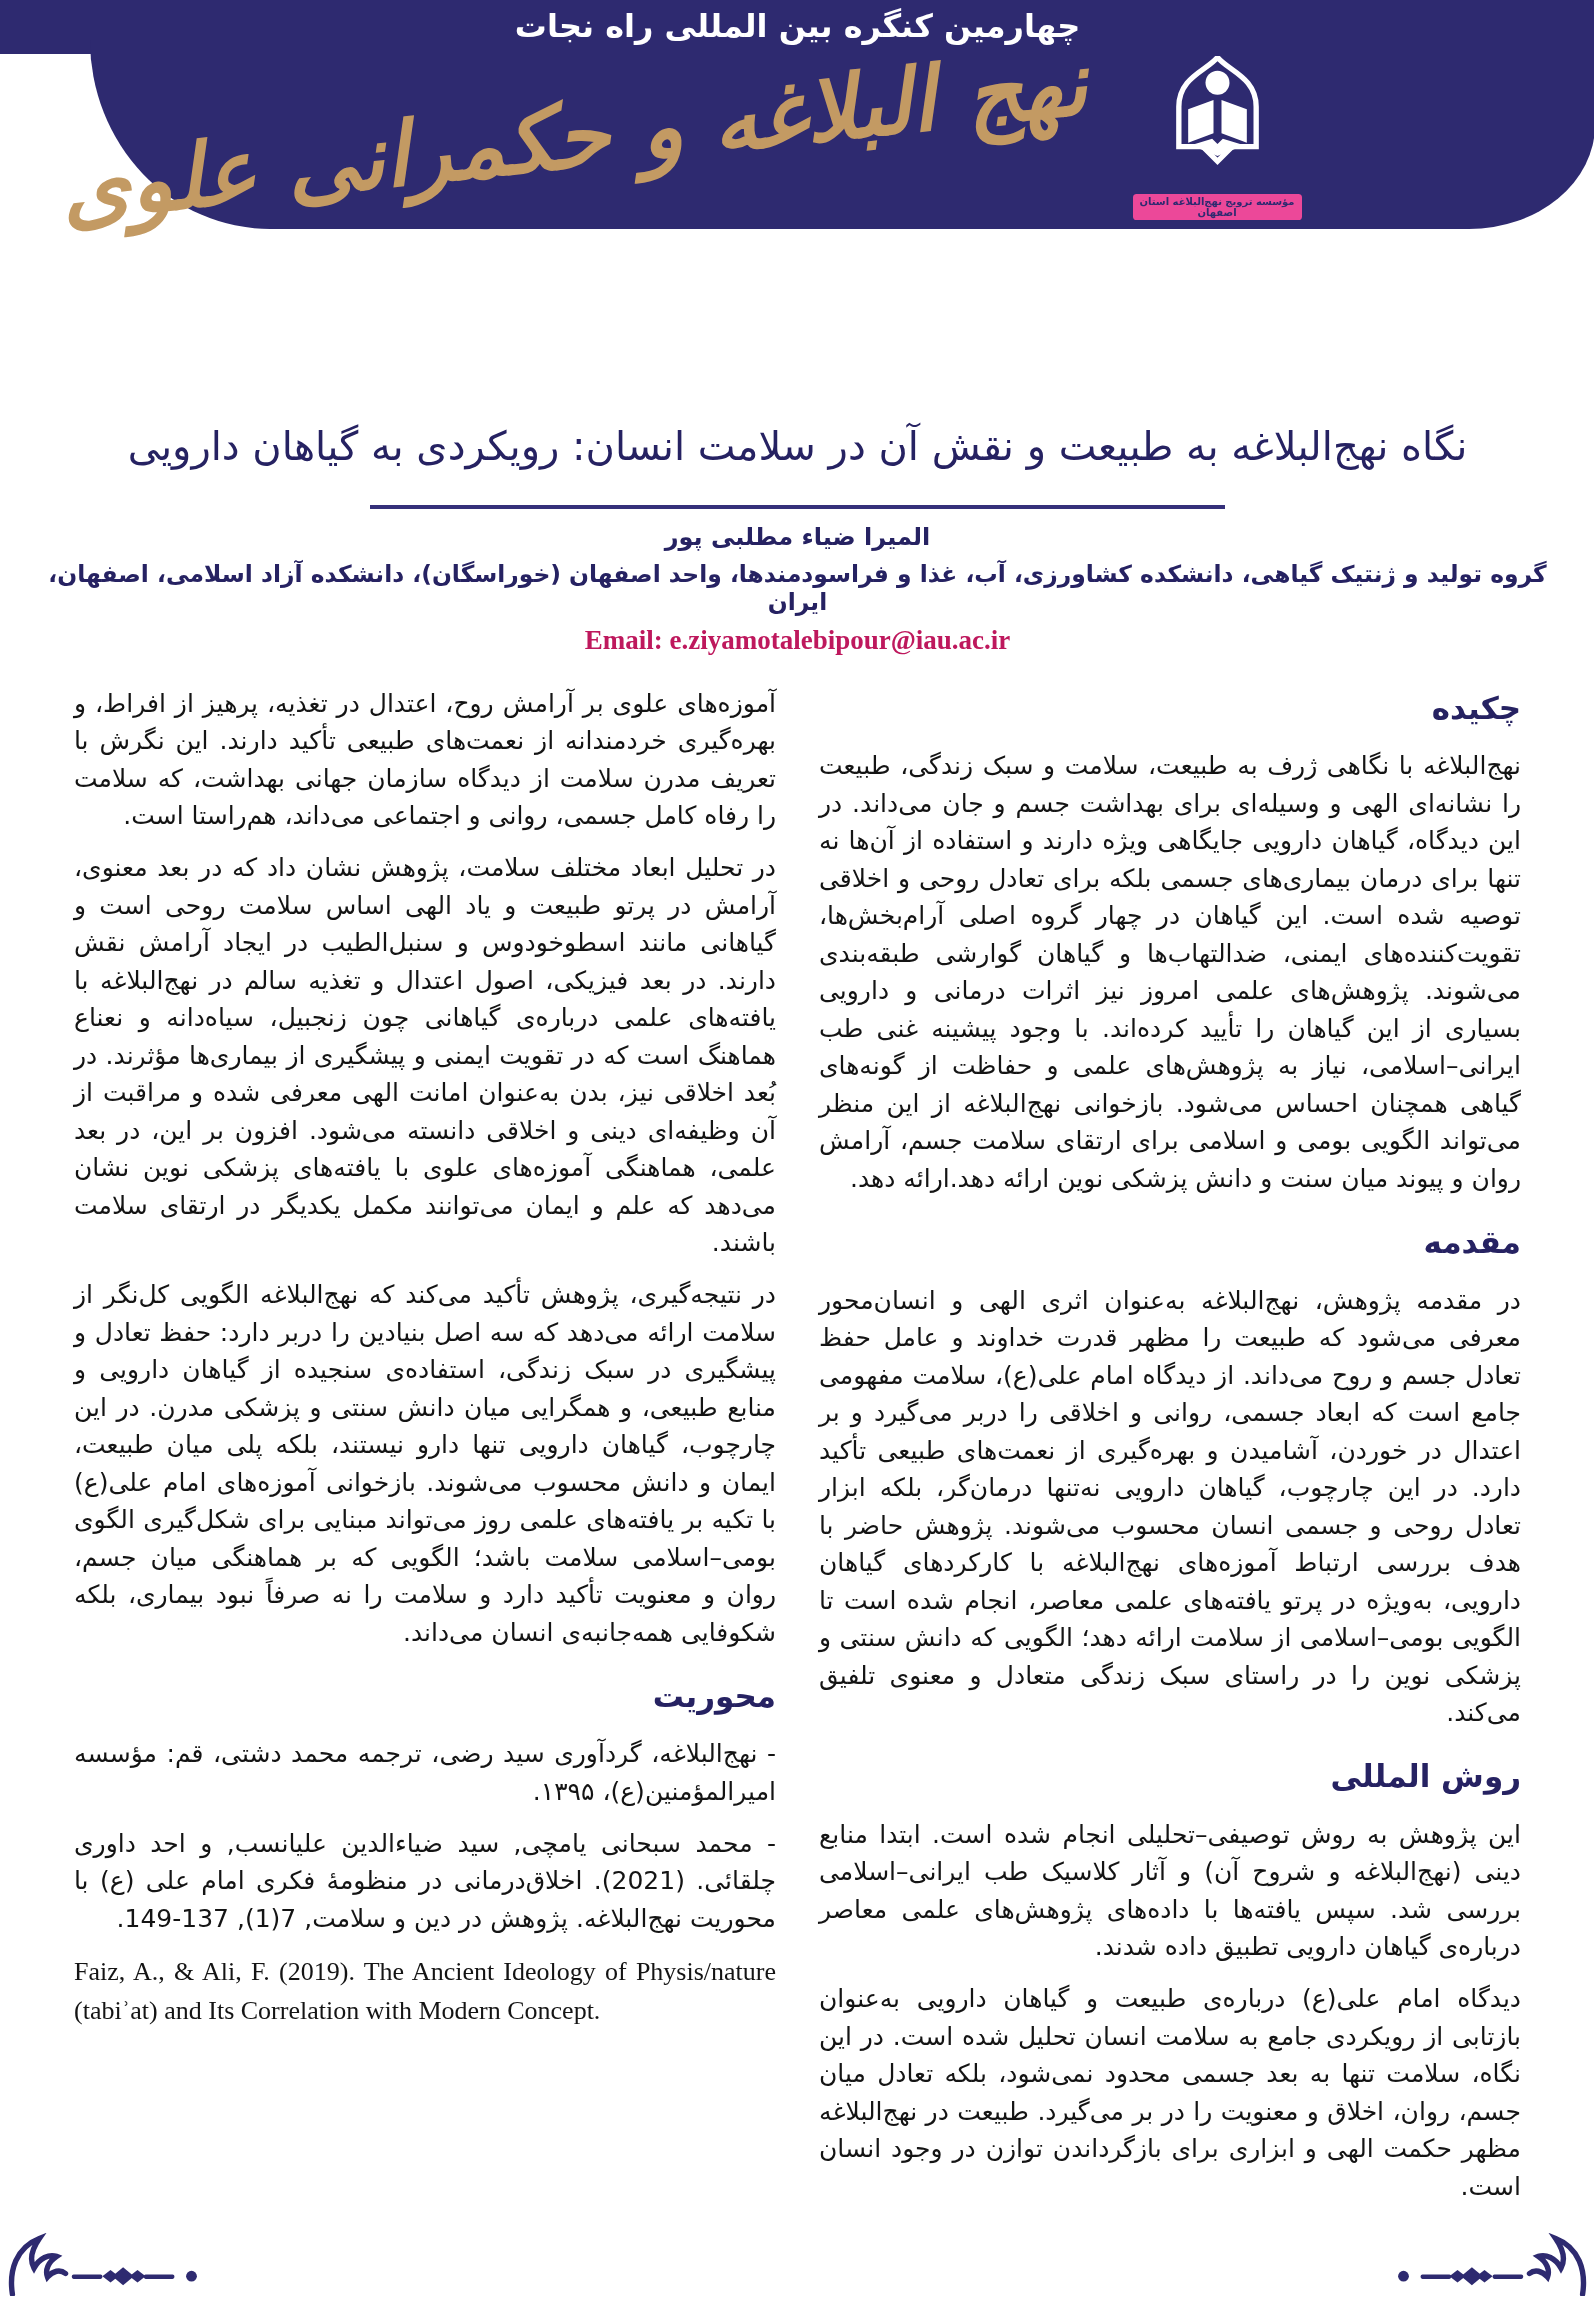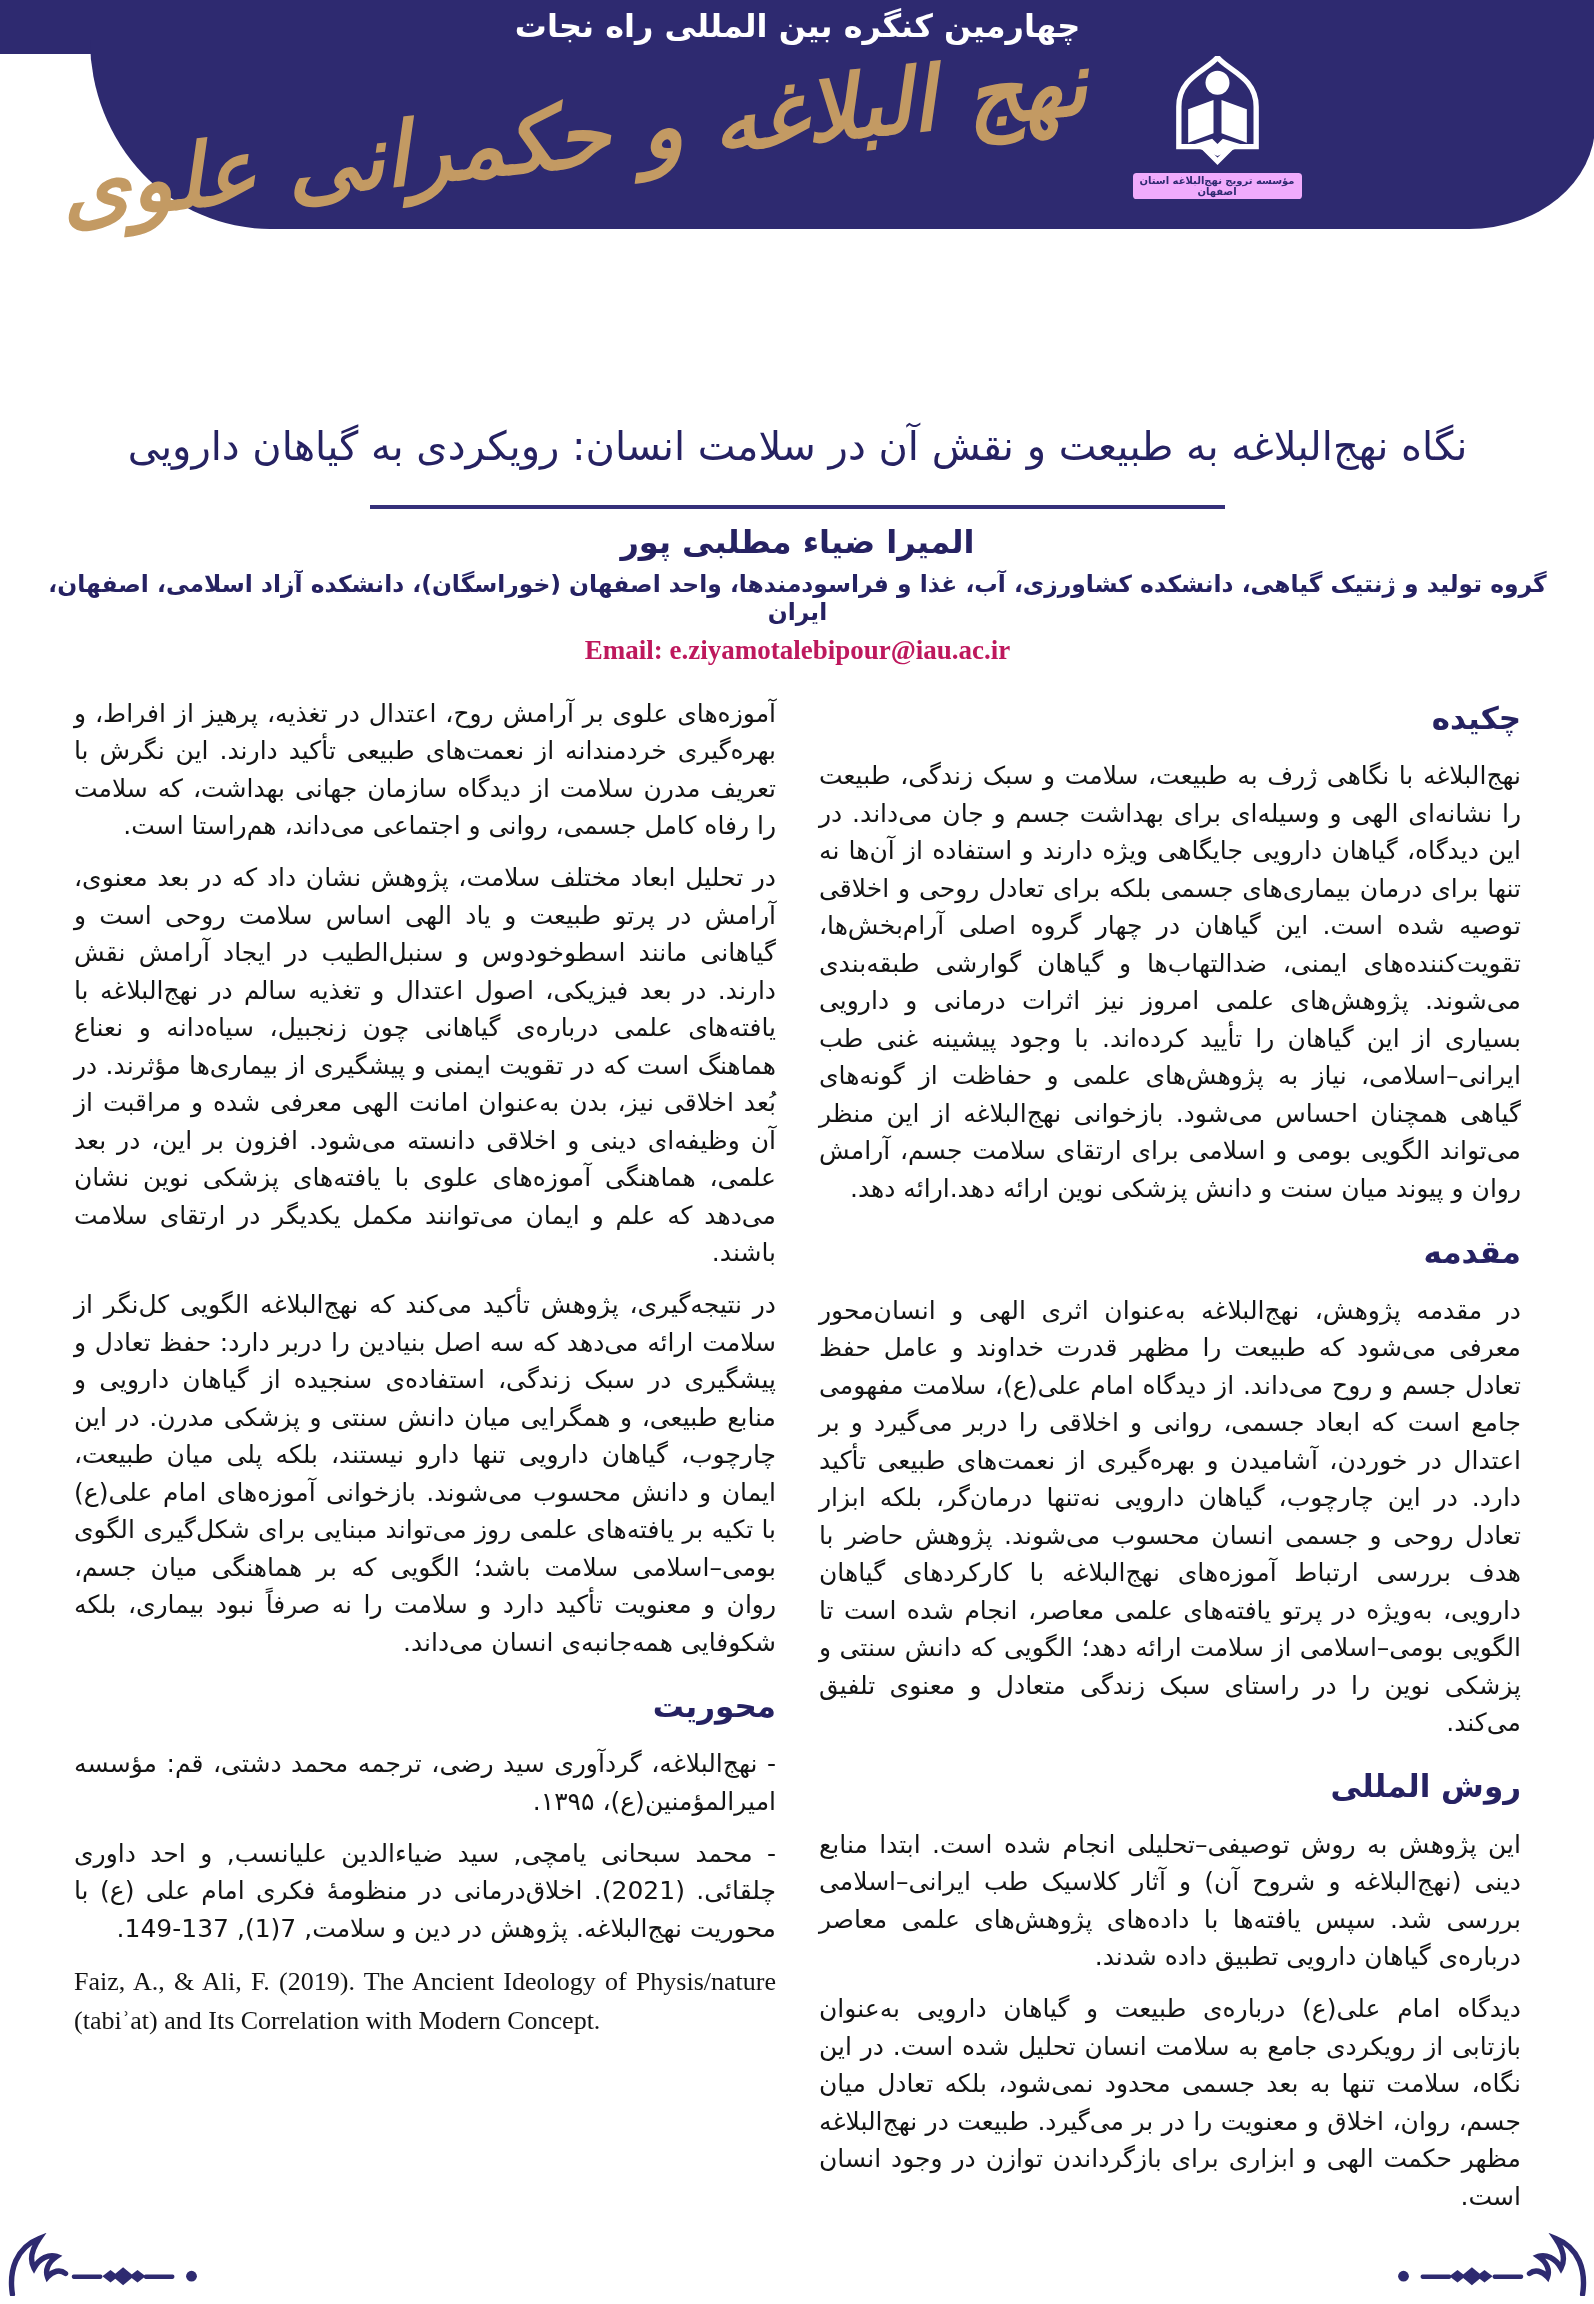--- a/index.html
+++ b/index.html
@@ -12,28 +12,28 @@
   .header-strip { position:absolute; top:0; left:0; width:100%; height:54px; background:#2e2a70; }
   .header-blob  { position:absolute; top:0; left:90px; right:0; height:229px; background:#2e2a70;
                   border-bottom-left-radius:180px 189px; border-bottom-right-radius:126px 104px; }
   .congress-title { position:absolute; top:7.2px; left:0; width:100%; text-align:center;
                   color:#ffffff; font-weight:bold; font-size:32px; letter-spacing:0.9px; direction:rtl; }
   .calligraphy { position:absolute; top:47px; left:135px; width:954px; height:171px;
                   color:#c39a63; font-size:88px; font-style:italic; font-weight:bold;
                   direction:rtl; text-align:center; line-height:171px;
                   transform:rotate(-6deg); transform-origin:center; white-space:nowrap; }
   .logo-wrap { position:absolute; top:56px; right:288px; width:180px; text-align:center; }
-  .logo-caption { margin:2px auto 0; width:169px; background:#f0abfc; color:#2e2a70;
+  .logo-caption { margin:23px auto 0; width:169px; background:#ec4899; color:#2e2a70;
                   font-size:10px; font-weight:bold; border-radius:3.6px; padding:1.8px 2.7px; direction:rtl; }
 
   
   .paper-title { margin:185px 81px 0; text-align:center; direction:rtl;
                  color:#262262; font-weight:normal; font-size:40px; line-height:1.25; }
   .title-rule { width:855px; height:3.6px; background:#35307a; margin:34px auto 14.4px; }
-  .author { text-align:center; direction:rtl; color:#262262; font-weight:bold; font-size:32px; margin-top:5.4px; }
+  .author { text-align:center; direction:rtl; color:#262262; font-weight:bold; font-size:24px; margin-top:5.4px; }
   .affiliation { text-align:center; direction:rtl; color:#262262; font-weight:bold; font-size:23.4px; margin:9px 36px 0; }
   .email { text-align:center; color:#be185d; font-weight:bold; font-size:27px;
            font-family:"Liberation Serif", serif; margin-top:9px; }
 
   
   .columns { display:flex; direction:rtl; gap:43px; padding:29px 74px 0; align-items:flex-start; }
   .col { width:50%; direction:rtl; text-align:justify; color:#141414; font-size:25px; line-height:1.5; }
   .sec-heading { color:#262262; font-weight:bold; font-size:31px; margin:21.6px 0 16px; text-align:right; }
   .sec-heading.first { margin-top:0; }
   .col p { margin:0 0 14.4px; }

